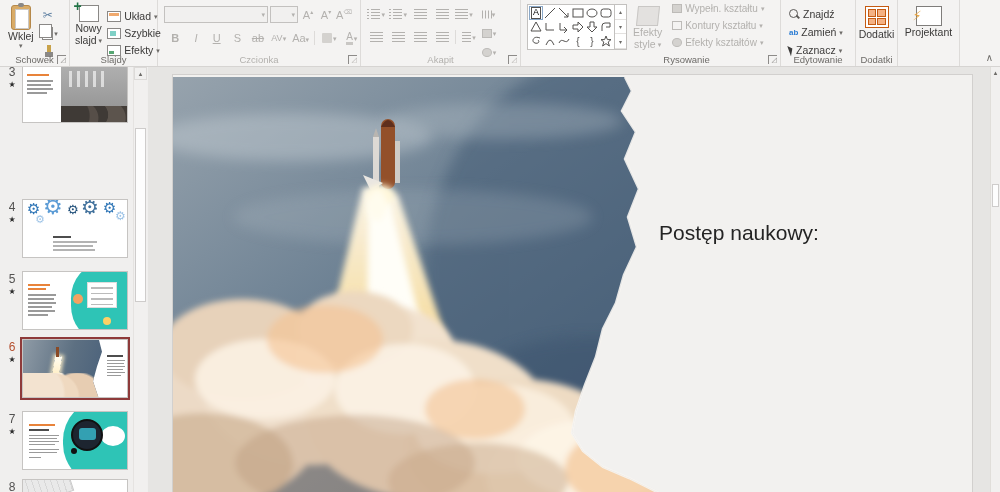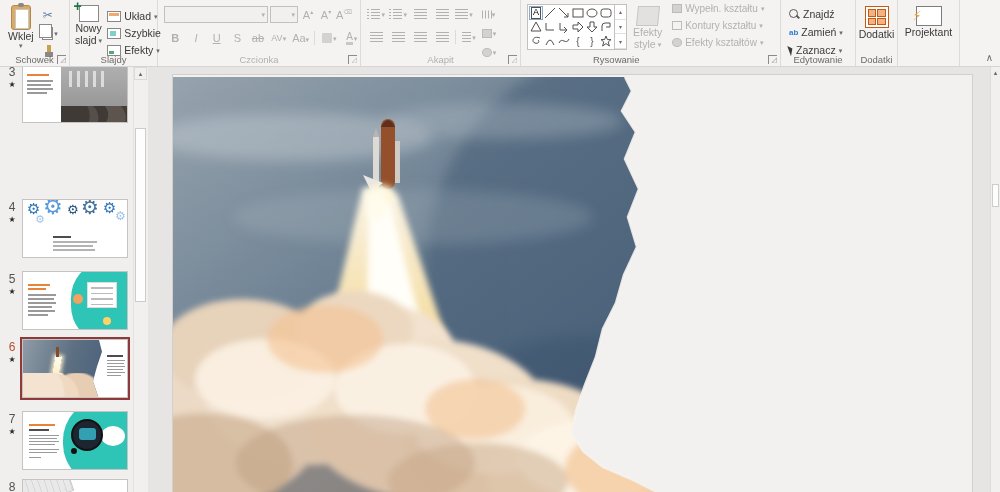--- a/index.html
+++ b/index.html
@@ -395,21 +395,21 @@
               <span>Kontury kształtu</span>
               <span class="chev">▾</span>
             </div>
           <div class="smallrow">
               <span class="sq9" style="border-radius:50%"></span>
               <span>Efekty kształtów</span>
               <span class="chev">▾</span>
             </div>
         </div>
       </div>
-      <div class="g-label" style="text-align:left;padding-left:72px">Rysowanie</div>
+      <div class="g-label" style="text-align:center;padding-left:72px">Rysowanie</div>
       <div class="launcher">◿</div>
     </div>
 
     <div class="rgroup" style="width:75px">
       <div style="display:flex;flex-direction:column;gap:2px;padding:6px 0 0 8px">
         <div class="smallrow">
             <span class="ic-find"></span>
             <span>Znajdź</span>
           </div>
         <div class="smallrow">
@@ -634,20 +634,21 @@
           <polygon points="-8,64 12,72 0,80" fill="#e9e6e1"></polygon>
           <ellipse cx="10" cy="84" rx="14" ry="10" fill="#fff6d8" filter="url(#b3)"></ellipse>
           <ellipse cx="6" cy="94" rx="10" ry="16" fill="#fffcee" filter="url(#b3)"></ellipse>
         </g>
       </g>
 
       <polyline points="452,0 459,14 449,34 463,55 452,82 466,112 455,140 464,170 451,198 443,226 430,252 423,280 412,308 403,334 399,356 410,374 430,390 456,401 474,410 486,416" fill="none" stroke="#f6f4f1" stroke-width="2.5" opacity="0.9"></polyline>
     </svg>
 
     <div id="slide-text">
+      <h1 id="slide-title">Postęp naukowy:</h1>
     </div>
   </div>
 
   <div id="main-scroll">
     <div class="vs-btn" style="top:0;border:none">▴</div>
     <div class="vs-thumb" style="top:117px;height:23px;width:7px"></div>
   </div>
 
 </div>
 

